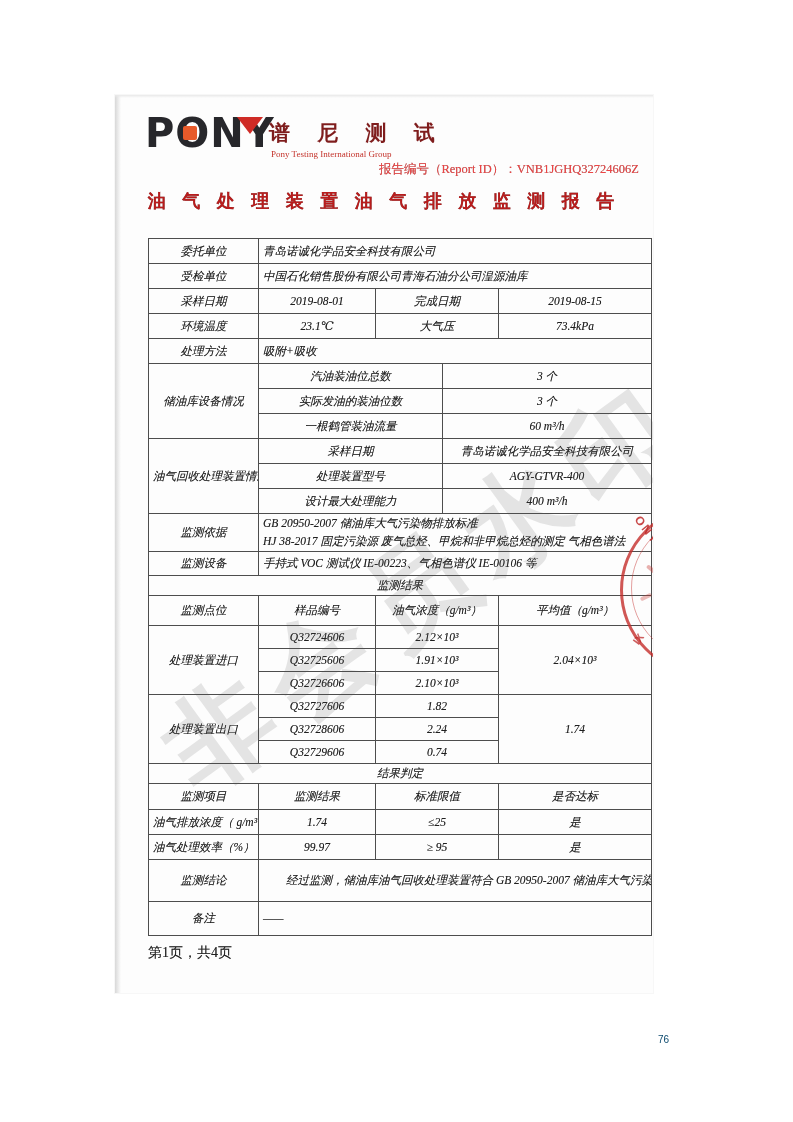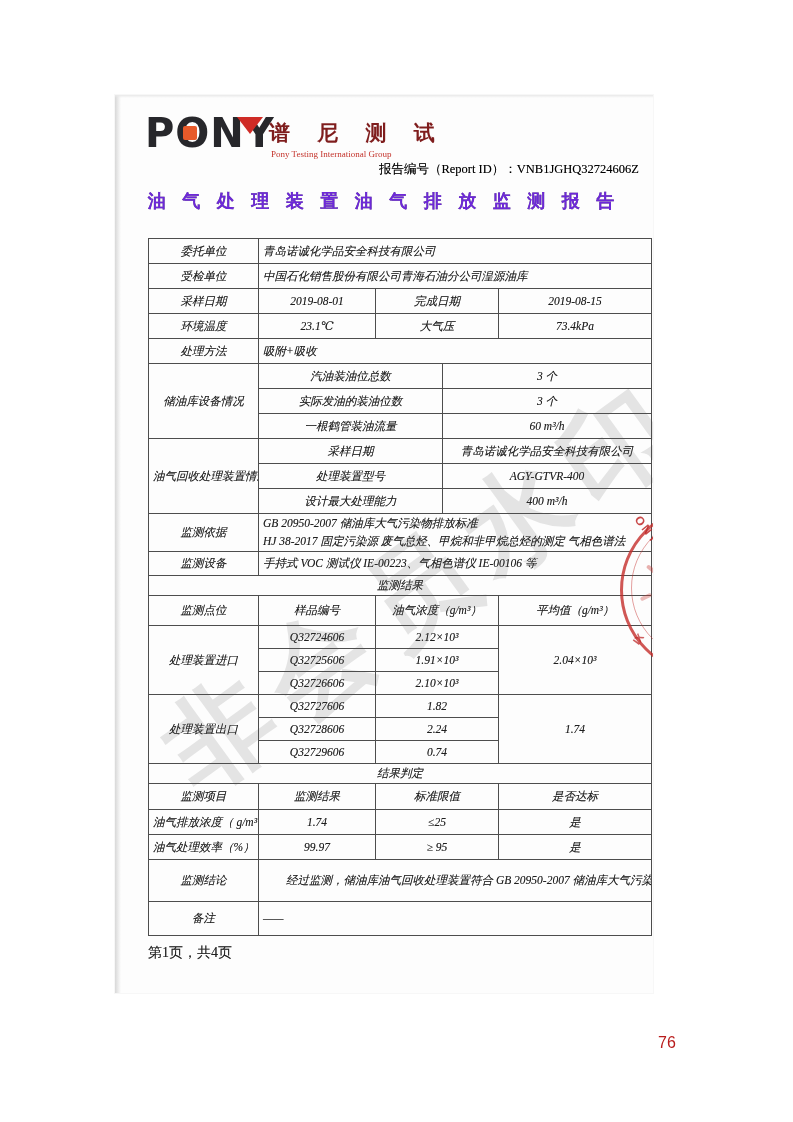--- a/index.html
+++ b/index.html
@@ -17,24 +17,24 @@
   .logo-word{font-family:"DejaVu Sans",sans-serif;font-weight:bold;font-size:40px;
              letter-spacing:1px;color:#27272b;line-height:44px;}
   .logo-square{position:absolute;left:38px;top:15px;width:14px;height:14px;
              background:#e85a2a;border-radius:2px;}
   .logo-triangle{position:absolute;left:92px;top:6px;width:0;height:0;
              border-left:13px solid transparent;border-right:13px solid transparent;
              border-top:17px solid #cf2b26;}
   .logo-cn{position:absolute;left:124px;top:8px;font-weight:bold;font-size:21px;
              letter-spacing:11px;color:#7f1d1d;white-space:nowrap;}
   .logo-sub{position:absolute;left:126px;top:38px;font-size:9px;color:#c4342c;white-space:nowrap;text-align:right;}
-  .report-id{position:absolute;right:14px;top:66px;font-size:12.5px;color:#000000;
+  .report-id{position:absolute;right:14px;top:66px;font-size:12.5px;color:#ef4444;
              text-shadow:0 0 .5px rgba(40,40,40,.55);}
   .doc-title{position:absolute;left:0;top:94px;width:100%;text-align:center;
-             font-size:18px;font-weight:bold;letter-spacing:6px;color:#6d28d9;
+             font-size:18px;font-weight:bold;letter-spacing:6px;color:#b91c1c;
              text-shadow:0 0 .6px rgba(20,20,20,.6);white-space:nowrap;}
 
   
   table.main{position:absolute;left:33px;top:143px;width:503px;border-collapse:collapse;
              table-layout:fixed;font-size:11.5px;line-height:1.25;
              text-shadow:0 0 .5px rgba(40,40,40,.5);font-style:italic;}
   table.main td{border:1px solid #4d4d4d;padding:1px 4px;vertical-align:middle;
              overflow:hidden;white-space:nowrap;}
   table.main{border:1.5px solid #3d3d3d;}
   td.c{text-align:center;}
@@ -66,21 +66,21 @@
            letter-spacing:2px;transform:rotate(52deg);}
   .seal-t2{position:absolute;left:13px;top:128px;color:rgba(190,40,40,0.75);
            font-family:"Liberation Sans",sans-serif;font-weight:bold;font-size:11px;
            transform:rotate(-55deg);}
   .seal-dot1{position:absolute;left:26px;top:62px;width:10px;height:4px;background:rgba(200,60,55,0.4);
            transform:rotate(40deg);border-radius:2px;}
   .seal-dot2{position:absolute;left:20px;top:90px;width:12px;height:4px;background:rgba(200,60,55,0.35);
            transform:rotate(-25deg);border-radius:2px;}
 
   .pagenum{position:absolute;left:658px;top:1034px;font-family:"Liberation Sans",sans-serif;
-           font-size:16px;color:#b91c1c;}
+           font-size:10px;color:#0c4a6e;}
 </style>
 </head>
 <body>
 
 <div class="canvas">
   <div class="paper">
     <div class="scan-edge-left"></div>
     <div class="scan-edge-top"></div>
 
     <div class="logo">

